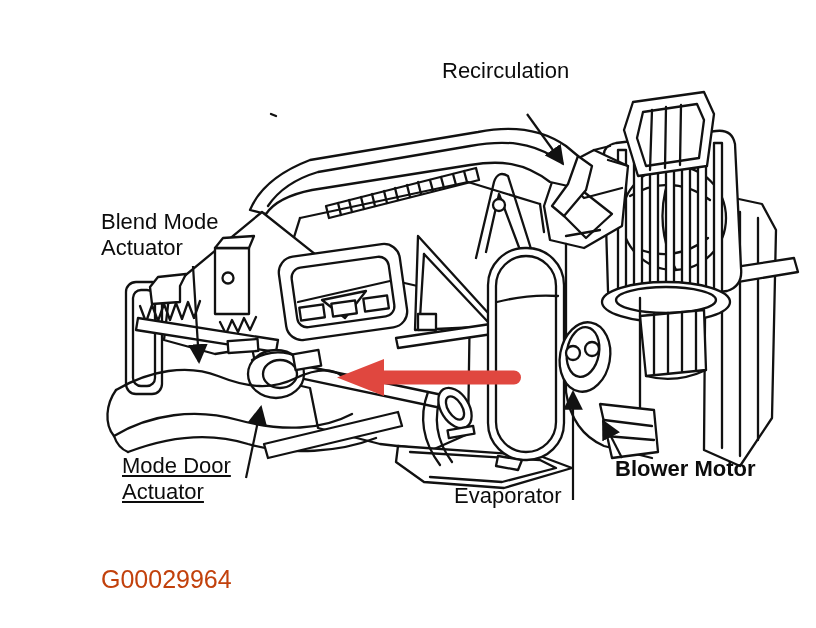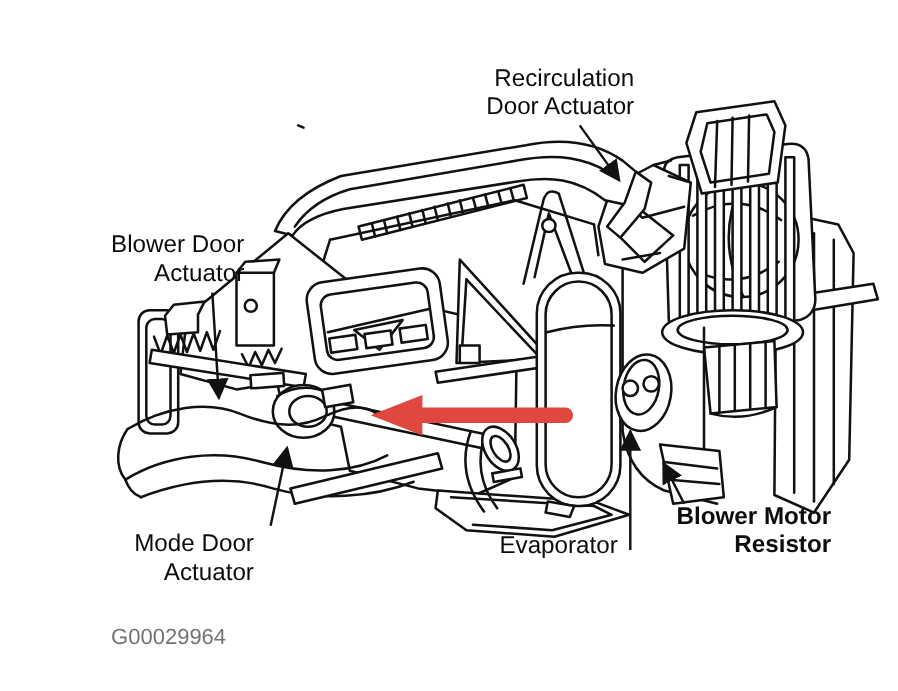--- a/index.html
+++ b/index.html
@@ -1,21 +1,21 @@
 <!DOCTYPE html>
 <html><head>
 <meta charset="utf-8">
 <style>
   html,body{margin:0;padding:0;background:#fff;}
   #page{position:relative;width:816px;height:628px;background:#fff;overflow:hidden;
         font-family:"Liberation Sans", sans-serif;}
   #art{position:absolute;left:0;top:0;}
   .label{position:absolute;color:#0c0c0c;font-size:22px;line-height:26px;
-         font-family:"Liberation Sans", sans-serif;white-space:nowrap;text-align:right;}
-  .code{position:absolute;color:#737373;font-size:20px;line-height:22px;
+         font-family:"Liberation Sans", sans-serif;white-space:nowrap;}
+  .code{position:absolute;color:#c2410c;font-size:25px;line-height:22px;
         font-family:"Liberation Sans", sans-serif;}
 </style>
 </head>
 <body>
 
 <div id="page">
 
 <svg id="art" width="816" height="628" viewBox="0 0 816 628">
   <defs>
     <marker id="arr" viewBox="0 0 10 10" refX="9" refY="5" markerWidth="9" markerHeight="9" orient="auto-start-reverse">
@@ -185,37 +185,35 @@
     <path d="M246,478 L261,407" marker-end="url(#arr)"></path>
     <path d="M573,500 L573,392" marker-end="url(#arr)"></path>
     <path d="M622,458 L603,421" marker-end="url(#arr)"></path>
   </g>
 
   <path d="M337,377.5 L384,359 L384,370.5 L514,370.5 A7,7 0 0 1 514,384.5 L384,384.5 L384,396 Z" fill="#e0473f" stroke="none"></path>
 </svg>
 
   <div class="label" style="left:442px;top:58px;">
     <div>Recirculation</div>
-    <div>Door Actuator</div>
   </div>
 
   <div class="label" style="left:101px;top:209px;">
-    <div>Blower Door</div>
+    <div>Blend Mode</div>
     <div>Actuator</div>
   </div>
 
-  <div class="label" style="left:122px;top:481px;">
+  <div class="label" style="left:122px;top:453px;text-decoration:underline;">
     <div>Mode Door</div>
     <div>Actuator</div>
   </div>
 
   <div class="label" style="left:454px;top:483px;">
     <div>Evaporator</div>
   </div>
 
   <div class="label" style="left:615px;top:456px;font-weight:bold;">
     <div>Blower Motor</div>
-    <div>Resistor</div>
   </div>
 
   <div class="code" style="left:101px;top:568px;">G00029964</div>
 
 </div>
 
 </body></html>

